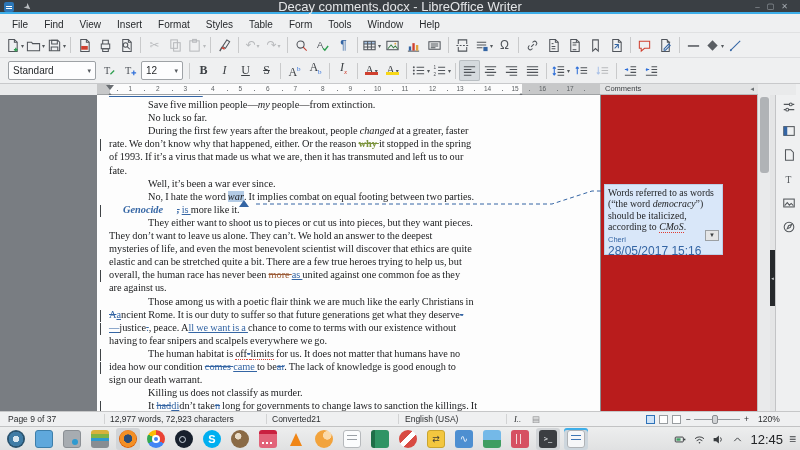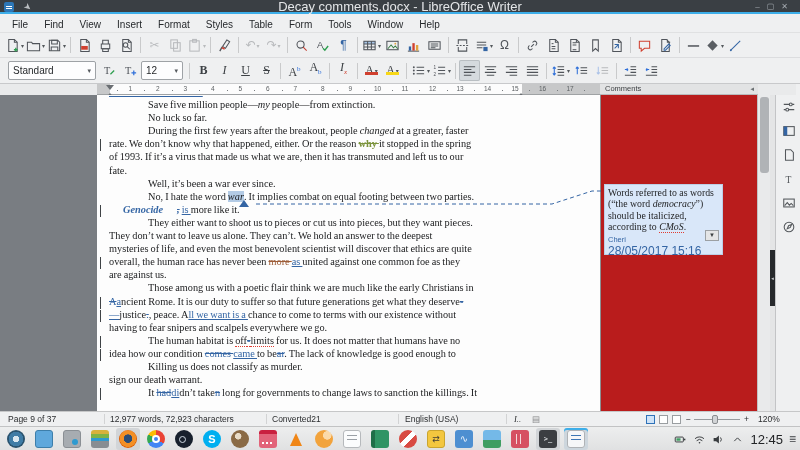--- a/index.html
+++ b/index.html
@@ -546,30 +546,31 @@
         <div class="dline ind"><span class="seg n">During the first few years after the breakout, people </span><span class="seg i">changed</span><span class="seg n"> at a greater, faster</span></div>
         <div class="dline"><span class="cbar"></span><span class="seg n">rate. We don’t know why that happened, either. Or the reason </span><span class="seg delg">why </span><span class="seg n">it stopped in the spring</span></div>
         <div class="dline"><span class="seg n">of 1993. If it’s a virus that made us what we are, then it has transmuted and left us to our</span></div>
         <div class="dline"><span class="seg n">fate.</span></div>
         <div class="dline ind"><span class="seg n">Well, it’s been a war ever since.</span></div>
         <div class="dline ind"><span class="seg n">No, I hate the word </span><span class="seg hl">war</span><span class="seg n">. It implies combat on equal footing between two parties.</span></div>
         <div class="dline"><span class="cbar"></span><span class="seg bi">Genocide</span><span class="seg bi del">,</span><span class="seg n"> </span><span class="seg ins">is </span><span class="seg n">more like it.</span></div>
         <div class="dline ind"><span class="seg n">They either want to shoot us to pieces or cut us into pieces, but they want pieces.</span></div>
         <div class="dline"><span class="seg n">They don’t want to leave us alone. They can’t. We hold an answer to the deepest</span></div>
         <div class="dline"><span class="seg n">mysteries of life, and even the most benevolent scientist will discover that ethics are quite</span></div>
+        <div class="dline"><span class="seg n">elastic and can be stretched quite a bit. There are a few true heroes trying to help us, but</span></div>
         <div class="dline"><span class="cbar"></span><span class="seg n">overall, the human race has never been </span><span class="seg delr">more </span><span class="seg ins">as </span><span class="seg n">united against one common foe as they</span></div>
         <div class="dline"><span class="seg n">are against us.</span></div>
         <div class="dline ind"><span class="seg n">Those among us with a poetic flair think we are much like the early Christians in</span></div>
         <div class="dline"><span class="cbar"></span><span class="seg del">A</span><span class="seg ins">a</span><span class="seg n">ncient Rome. It is our duty to suffer so that future generations get what they deserve</span><span class="seg del">-</span></div>
         <div class="dline"><span class="cbar"></span><span class="seg ins">—</span><span class="seg n">justice</span><span class="seg del">.</span><span class="seg n">, peace. A</span><span class="seg ins">ll we want is a </span><span class="seg n">chance to come to terms with our existence without</span></div>
         <div class="dline"><span class="seg n">having to fear snipers and scalpels everywhere we go.</span></div>
         <div class="dline ind"><span class="cbar"></span><span class="seg n">The human habitat is </span><span class="seg sq">off</span><span class="seg del sq">-</span><span class="seg sq">limits</span><span class="seg n"> for us. It does not matter that humans have no</span></div>
         <div class="dline"><span class="cbar"></span><span class="seg n">idea how our condition </span><span class="seg del">comes </span><span class="seg ins">came </span><span class="seg n">to be</span><span class="seg del">ar</span><span class="seg n">. The lack of knowledge is good enough to</span></div>
+        <div class="dline"><span class="seg n">sign our death warrant.</span></div>
         <div class="dline ind"><span class="seg n">Killing us does not classify as murder.</span></div>
-        <div class="dline"><span class="seg n">sign our death warrant.</span></div>
         <div class="dline ind"><span class="cbar"></span><span class="seg n">It </span><span class="seg del">had</span><span class="seg ins">di</span><span class="seg n">dn’t take</span><span class="seg del">n</span><span class="seg n"> long for governments to change laws to sanction the killings. It</span></div>
       </div>
     <svg class="conn" width="800" height="316" viewBox="0 0 800 316">
       <polygon points="244,105 239,112 249,112" fill="#3465a4"></polygon>
       <polyline points="256,109 552,109 592,96 603,96" fill="none" stroke="#3465a4" stroke-width="1" stroke-dasharray="4,3"></polyline>
     </svg>
     <div class="comments-panel">
       <div class="comment-box">
         <div class="cbody" id="cbody"><span class="seg n">Words referred to as words (“the word </span><span class="seg i">democracy</span><span class="seg n">”) should be italicized, according to </span><span class="seg i sq">CMoS</span><span class="seg n">.</span></div>
         <div class="cauthor">Cheri</div>

